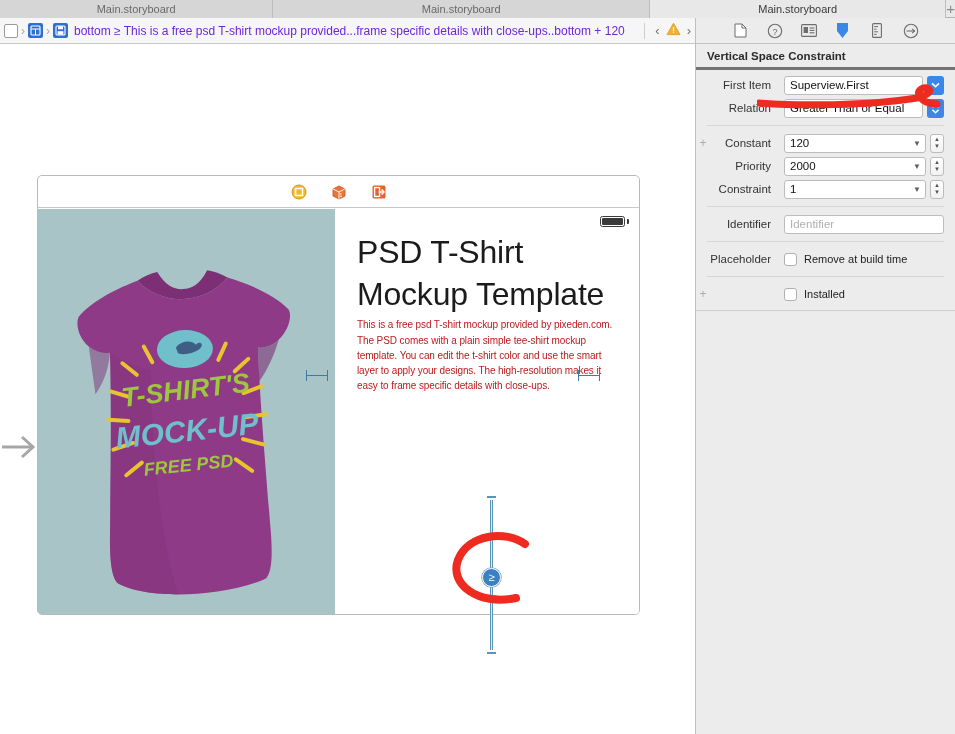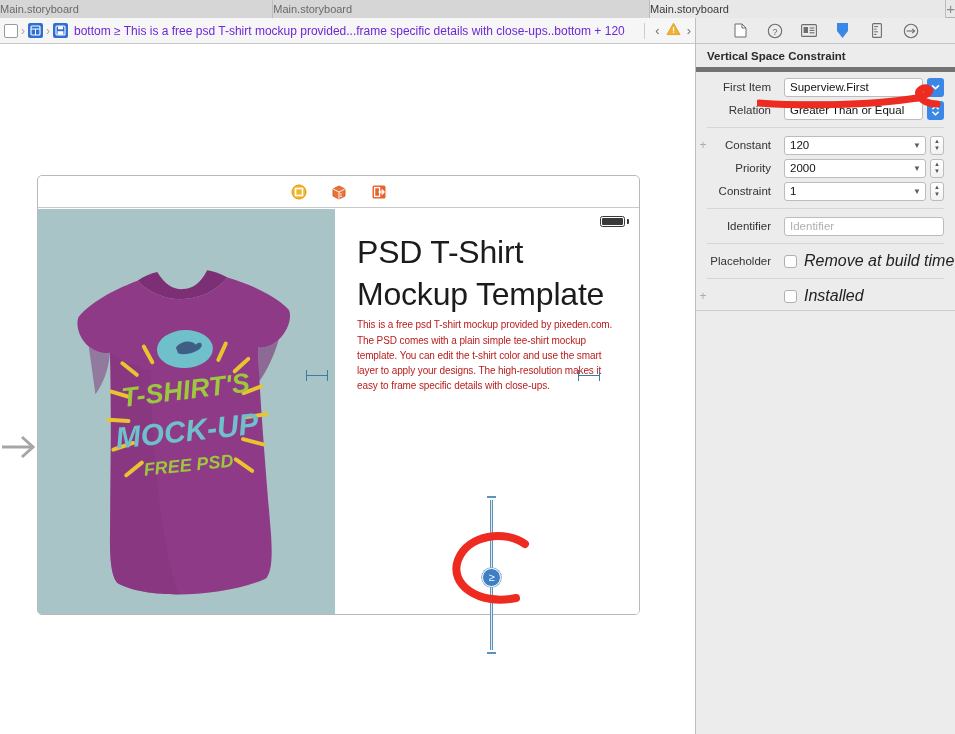--- a/index.html
+++ b/index.html
@@ -12,21 +12,21 @@
   }
   #app { position: relative; width: 955px; height: 734px; }
 
   
   .tabbar {
     position: absolute; top: 0; left: 0; width: 955px; height: 18px;
     display: flex; background: #d6d6d6;
     border-bottom: 1px solid #b4b4b4;
   }
   .tab {
-    height: 18px; display: flex; align-items: center; justify-content: flex-start;
+    height: 18px; display: flex; align-items: center; justify-content: center;
     font-size: 11px; color: #6a6a6a;
     border-right: 1px solid #bdbdbd; background: #d6d6d6;
     overflow: hidden; white-space: nowrap;
   }
   .tab.t1 { width: 406px; }
   .tab.t2 { width: 560px; }
   .tab.t3 { width: 440px; background: #e8e8e8; color: #3a3a3a; }
   .tab-add {
     flex: 1; display: flex; align-items: center; justify-content: center;
     color: #8a8a8a; font-size: 15px; background: #e8e8e8;
@@ -129,21 +129,21 @@
     position: absolute; top: 18px; right: 0; width: 260px; height: 716px;
     background: #ececec; border-left: 1px solid #bfbfbf;
   }
   .insp-tabs {
     height: 26px; display: flex; align-items: center; justify-content: center; gap: 17px;
     border-bottom: 1px solid #c5c5c5; background: #ececec;
   }
   .insp-tab { width: 17px; height: 17px; display: flex; align-items: center; justify-content: center; }
   .insp-title {
     font-size: 11.5px; font-weight: bold; color: #2b2b2b;
-    padding: 6px 0 5px 11px; border-bottom: 5px solid #737373;
+    padding: 6px 0 5px 11px; border-bottom: 3px solid #737373;
   }
   .rows { padding-top: 4px; }
   .row { display: flex; align-items: center; height: 22px; margin-bottom: 1px; position: relative; }
   .gutter { width: 14px; text-align: center; color: #adadad; font-size: 12px; flex: 0 0 14px; }
   .lbl {
     width: 74px; text-align: right; font-size: 11.5px; color: #333;
     padding-right: 13px; flex: 0 0 74px; white-space: nowrap;
   }
   .field {
     flex: 1; height: 19px; background: #fff;
@@ -173,21 +173,21 @@
   .cbox {
     width: 13px; height: 13px; border: 1px solid #b0b0b0; border-radius: 3px;
     background: #fff; flex: 0 0 13px; margin-right: 7px;
   }
   .cbox.on { background: #3b87e8; border-color: #2f73cd; position: relative; }
   .cbox.on::after {
     content: ""; position: absolute; left: 4px; top: 1px;
     width: 3px; height: 7px; border: solid #fff; border-width: 0 1.6px 1.6px 0;
     transform: rotate(42deg);
   }
-  .chklabel { font-size: 16px; color: #222; font-style: italic; }
+  .chklabel { font-size: 11px; color: #222; }
   .trait { font-size: 11.5px; color: #222; margin-right: 6px; }
   .trait sub { font-size: 8.5px; color: #6c6c6c; }
   .insp-foot { position: absolute; left: 0; right: 0; top: 292px; height: 1px; background: #cfcfcf; }
   .insp-bottom { position: absolute; left: 0; right: 0; top: 293px; bottom: 0; background: #ececec; }
 </style>
 </head>
 <body>
 
 <div id="app">
 

